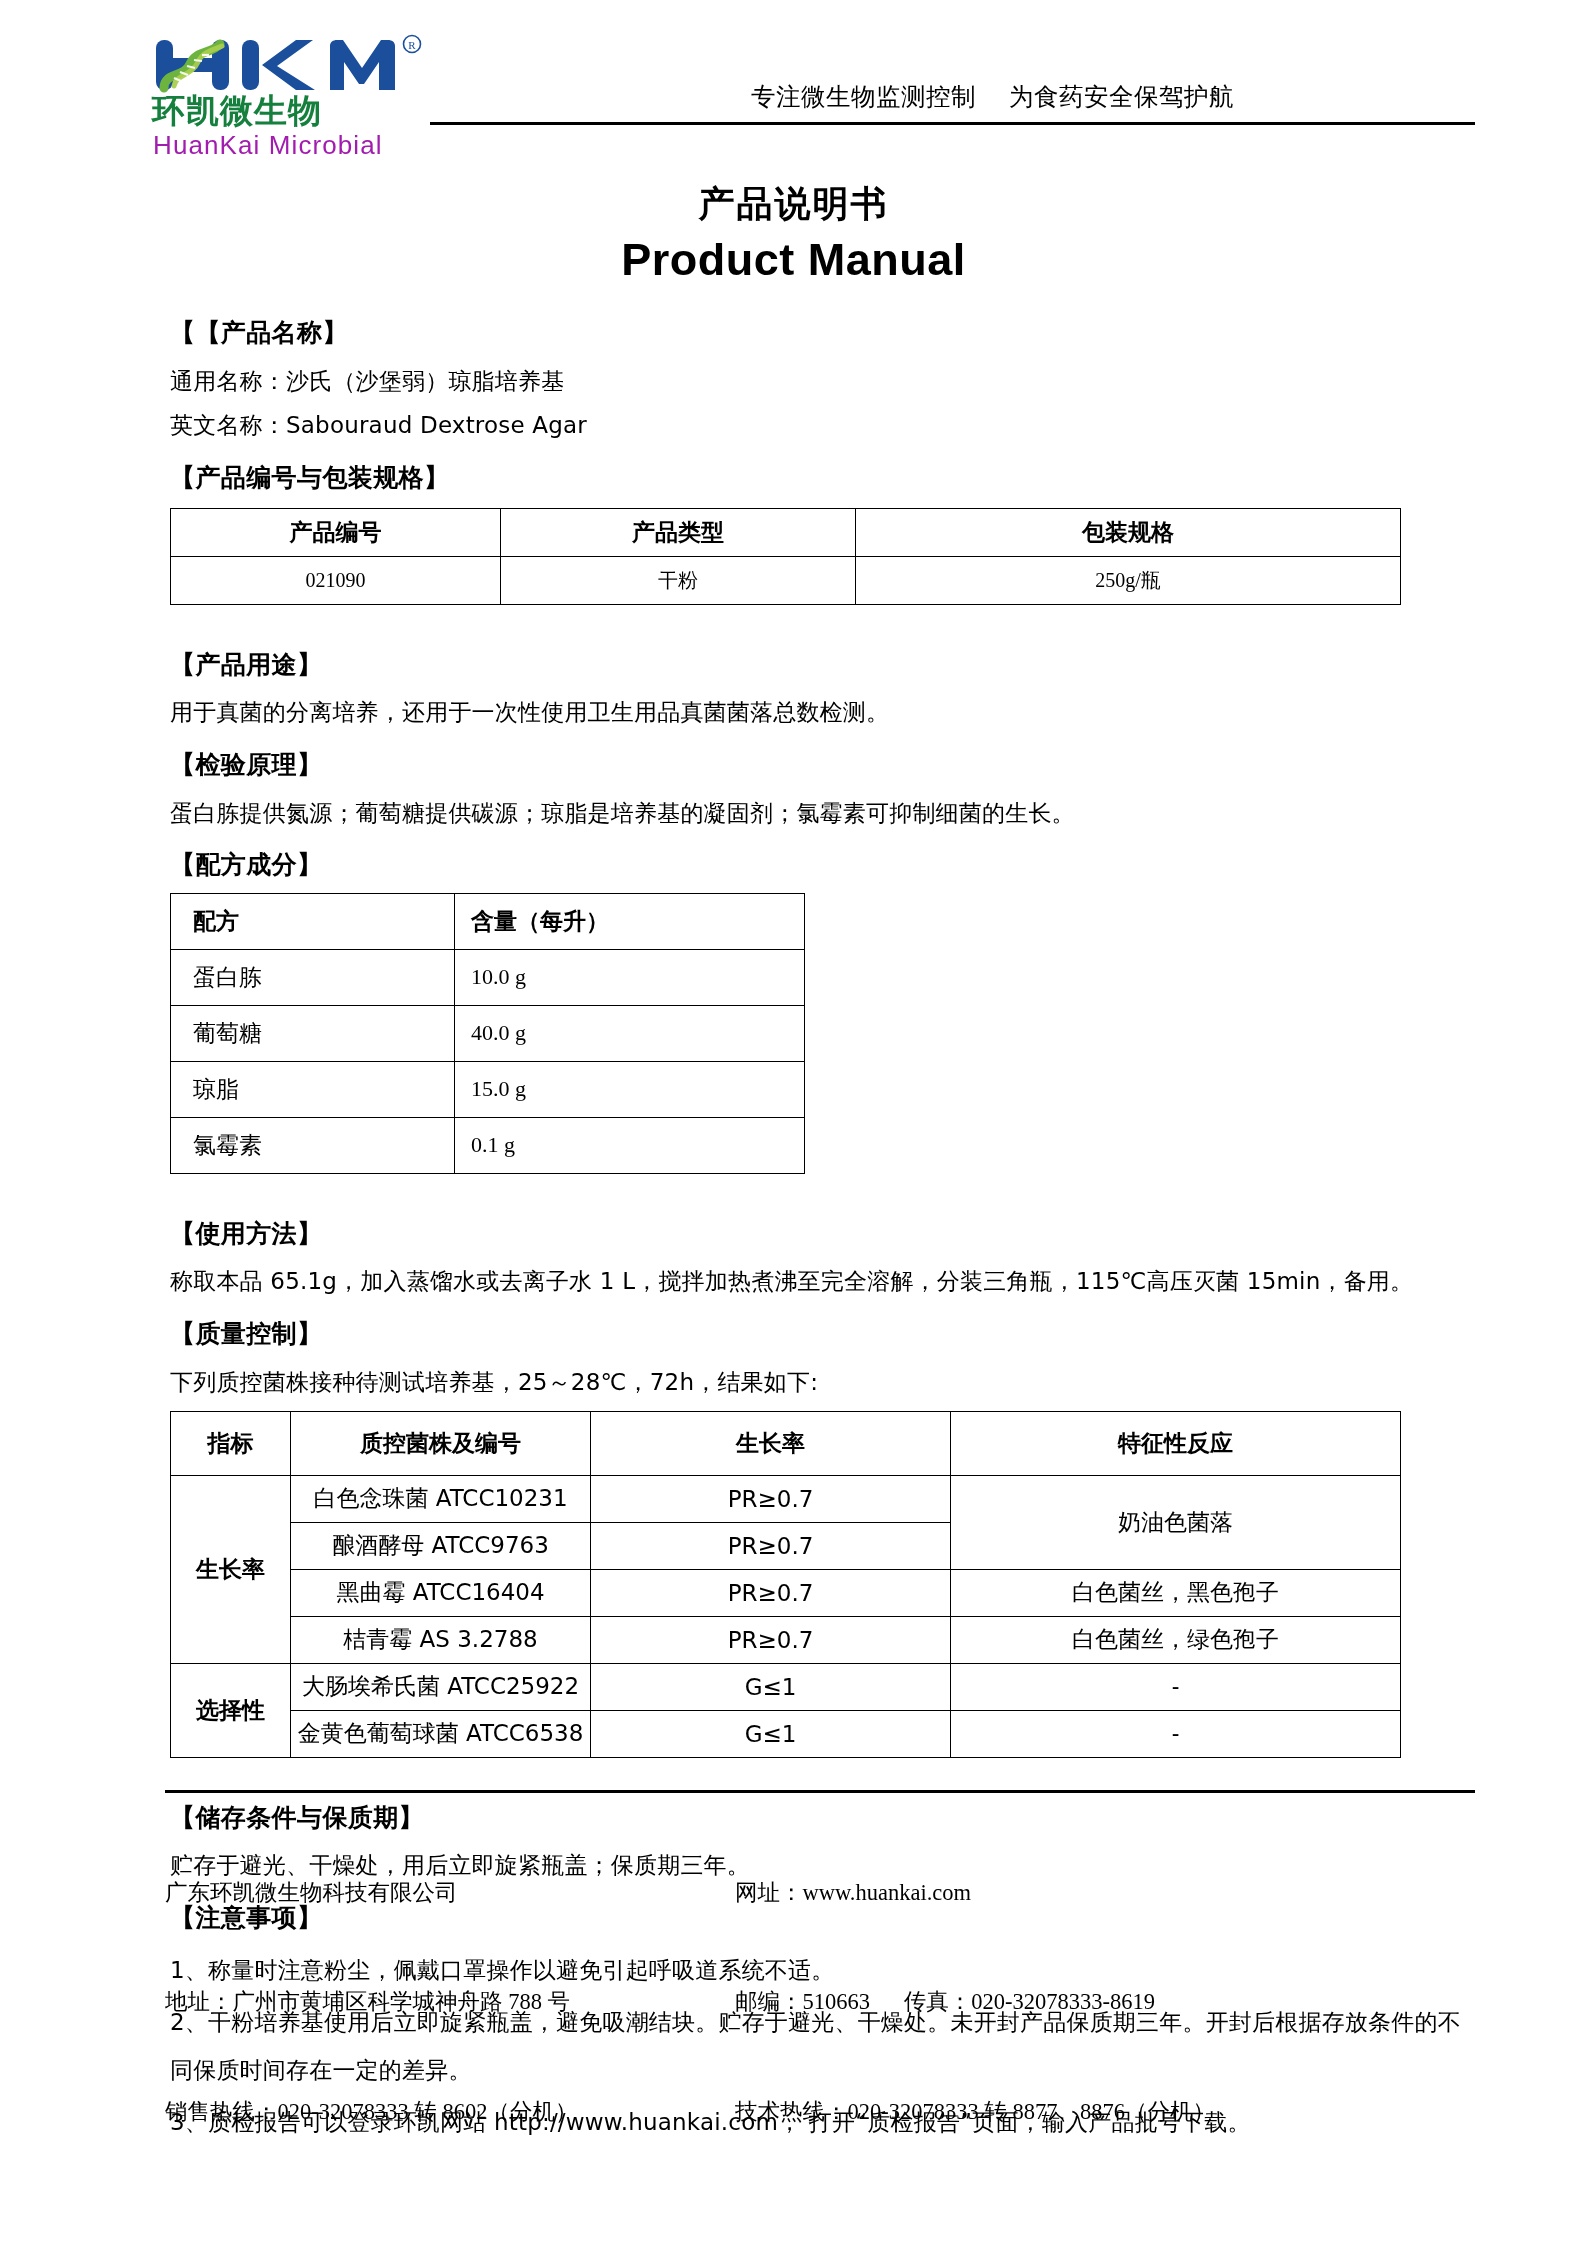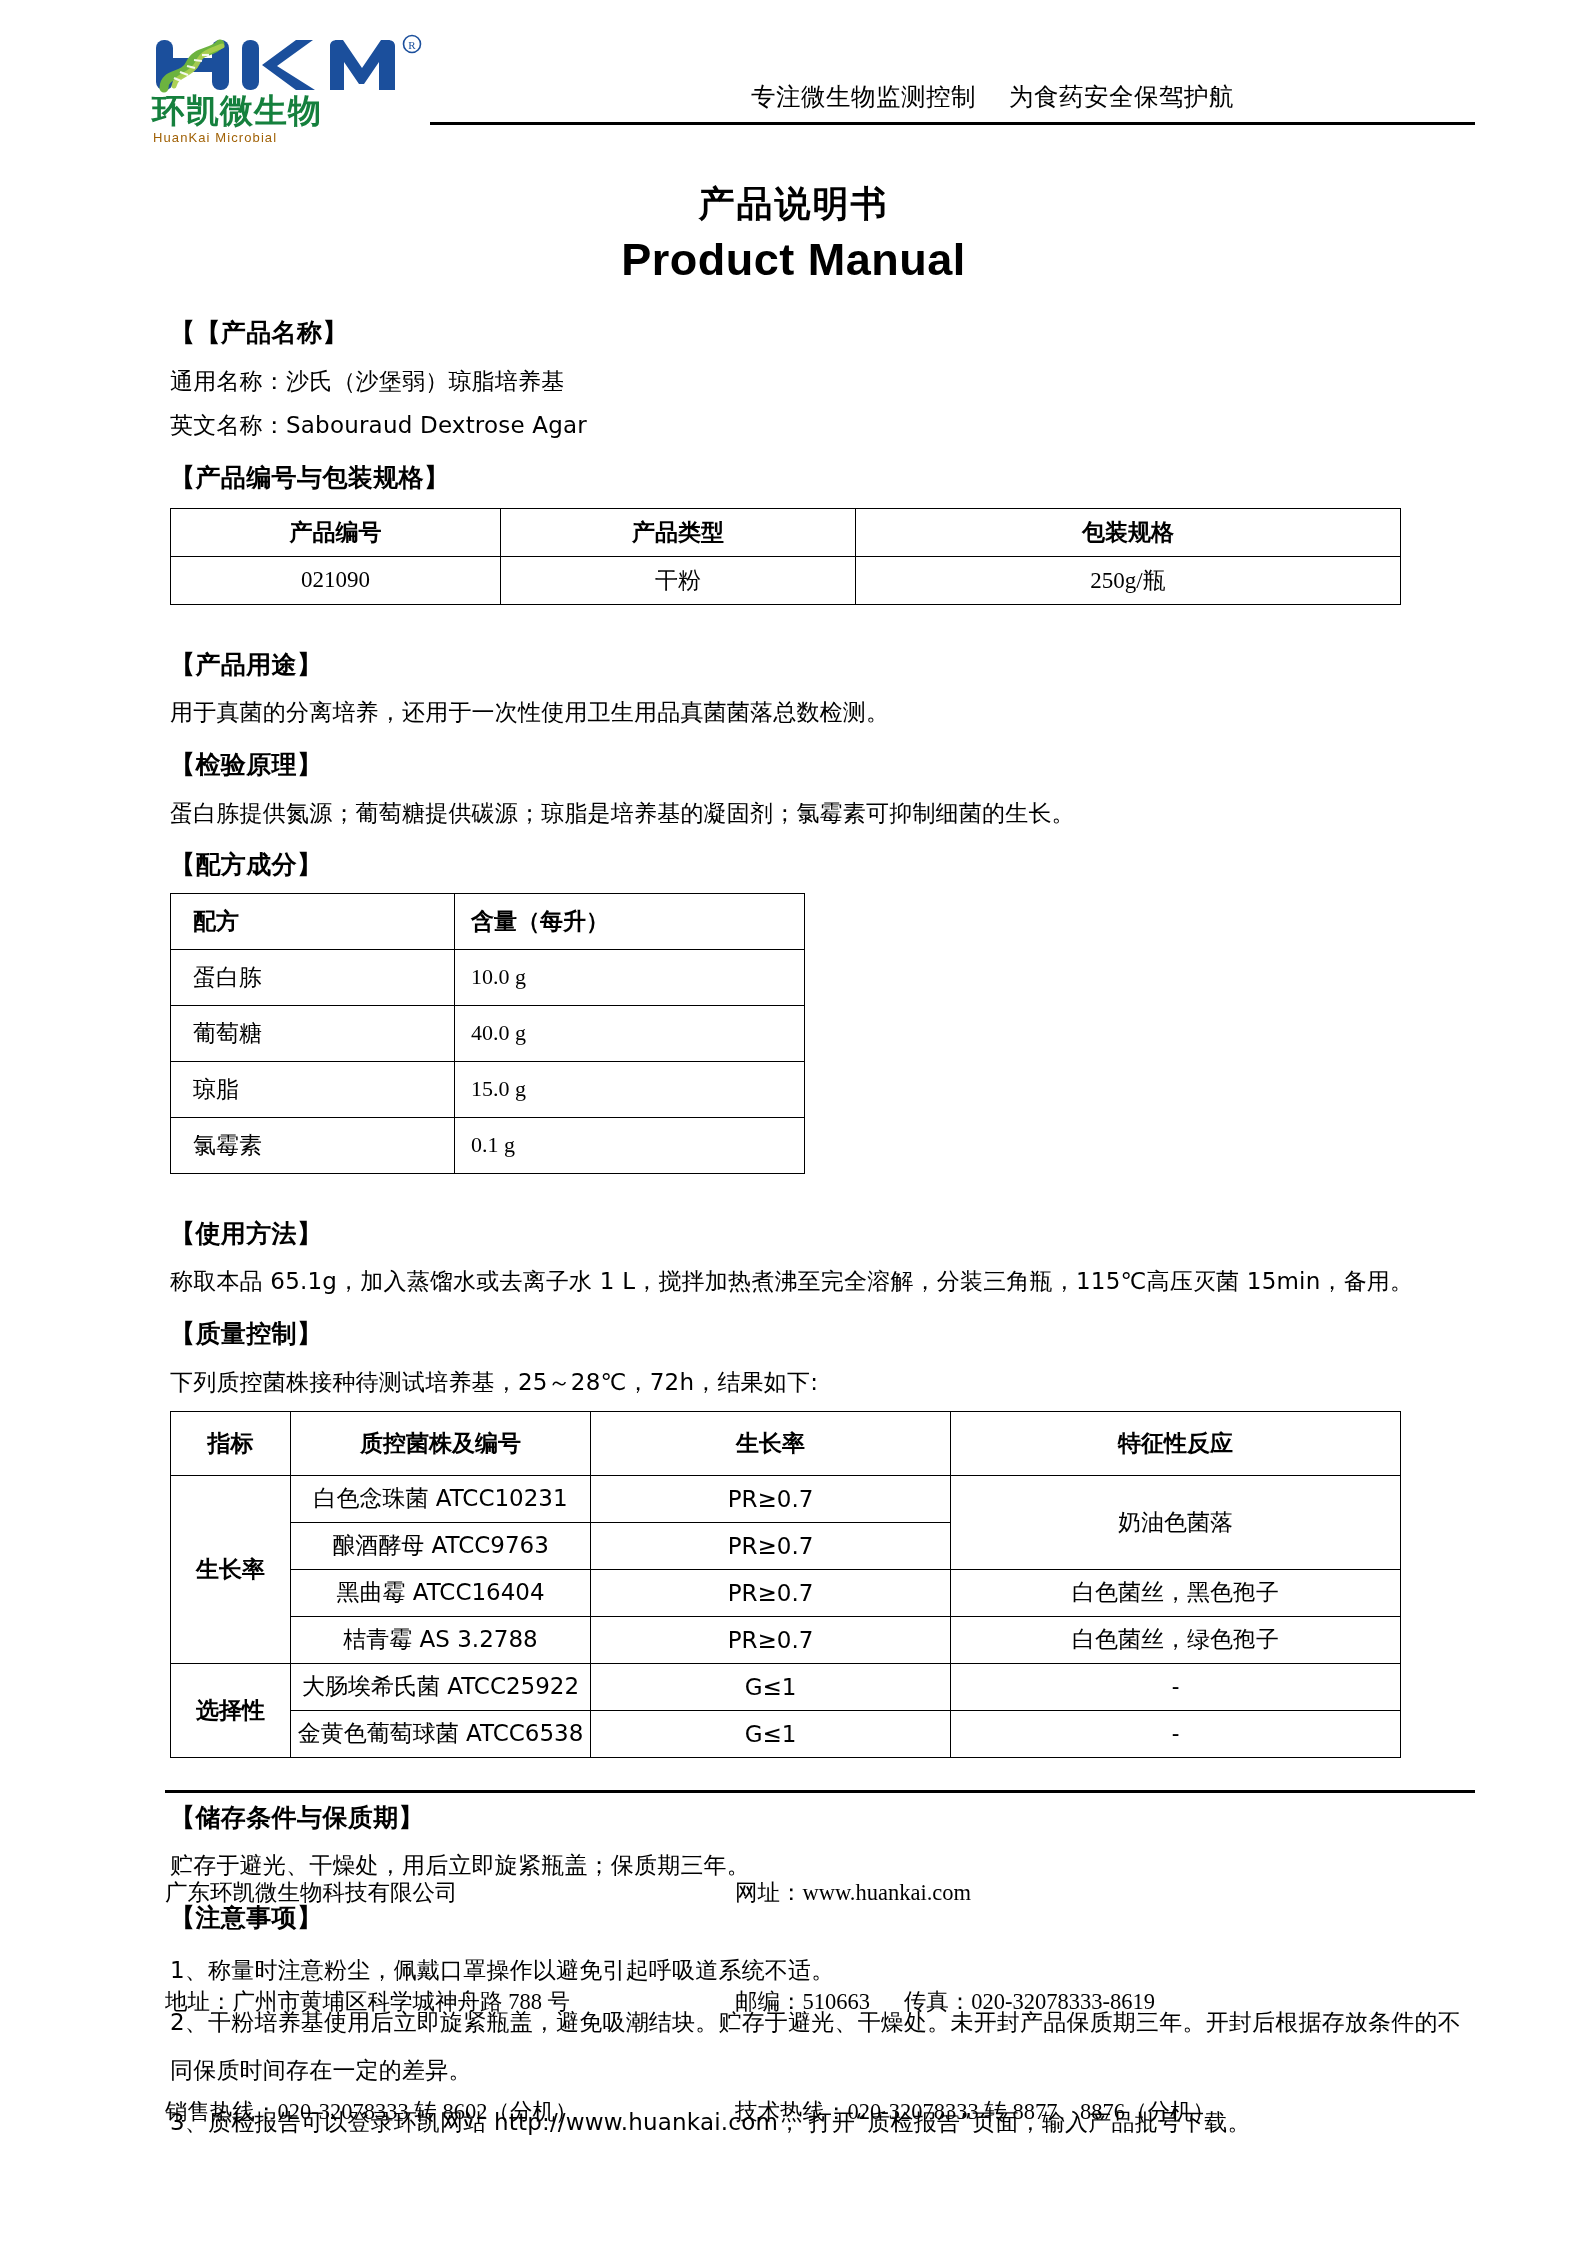--- a/index.html
+++ b/index.html
@@ -45,23 +45,23 @@
     font-weight: bold;
     font-size: 33px;
     letter-spacing: 1px;
     color: #15803d;
     line-height: 1.05;
     margin-top: -2px;
     margin-left: 2px;
   }
   .logo-en {
     font-family: "Liberation Sans", sans-serif;
-    font-size: 13px;
+    font-size: 26px;
     letter-spacing: 1.1px;
-    color: #a16207;
+    color: #a21caf;
     margin-top: 1px;
     margin-left: 3px;
   }
   .tagline-wrap {
     flex: 1;
     padding-top: 56px;
     padding-left: 60px;
   }
   .tagline {
     font-family: "DejaVu Sans", sans-serif;
@@ -147,21 +147,21 @@
     margin-top: 6px;
     border-radius: 19px;
   }
   .tbl-spec th {
     font-size: 23px;
     font-weight: bold;
     height: 48px;
     padding: 4px 2px;
   }
   .tbl-spec td {
-    font-size: 23px;
+    font-size: 20px;
     font-weight: normal;
     height: 48px;
     padding: 4px 2px;
     font-family: "Liberation Serif", "DejaVu Serif", serif;
   }
   .tbl-spec td.cn-cell {
     font-family: "DejaVu Sans", sans-serif;
   }
 
   

